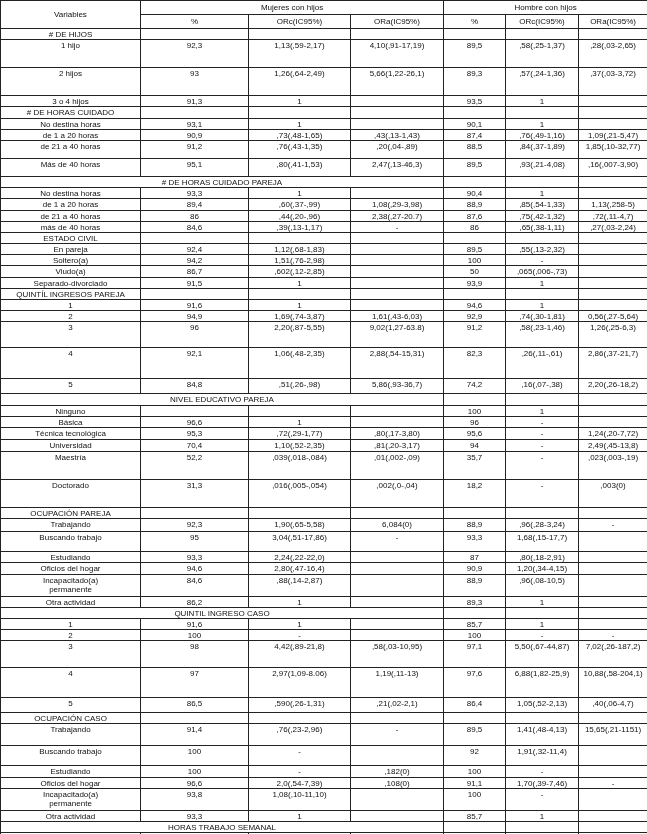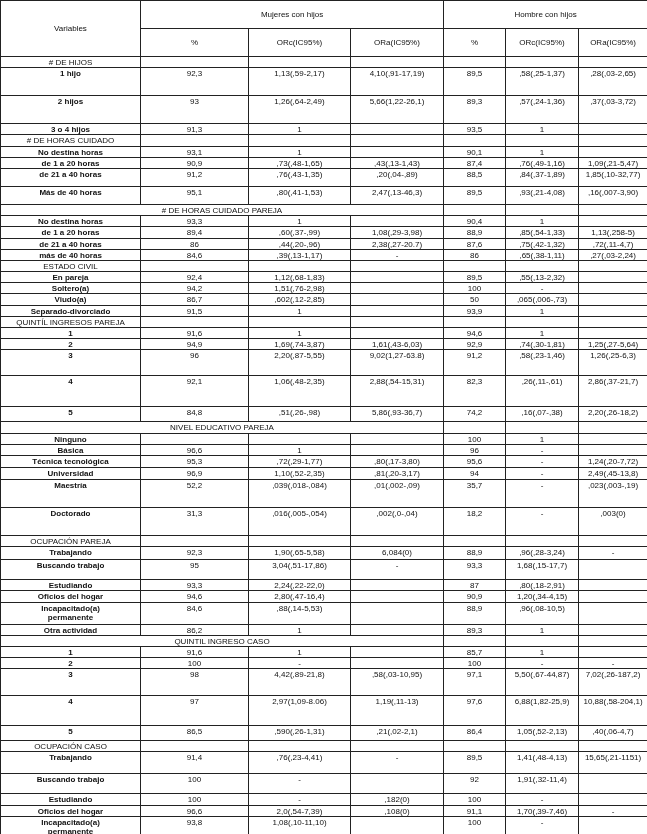--- a/index.html
+++ b/index.html
@@ -20,25 +20,25 @@
     padding: 1px 2px 0 2px;
     text-align: center;
     vertical-align: top;
     overflow: hidden;
     word-wrap: break-word;
   }
   table.stats thead th {
     vertical-align: middle;
     font-weight: normal;
     height: 11px;
-    padding: 8px 2px;
+    padding: 1px 2px;
   }
   th.variables-head { font-weight: bold; }
   td.section-title { font-weight: normal; }
-  td.row-label { font-weight: bold; white-space: pre-line; }
+  td.row-label { font-weight: normal; white-space: pre-line; }
 </style>
 </head>
 <body>
 
 <table class="stats">
   <colgroup>
     <col style="width:140px">
     <col style="width:108px">
     <col style="width:102px">
     <col style="width:93px">
@@ -248,21 +248,21 @@
         <td>1</td>
         <td></td>
       </tr>
       <tr>
         <td class="row-label">2</td>
         <td>94,9</td>
         <td>1,69(,74-3,87)</td>
         <td>1,61(,43-6,03)</td>
         <td>92,9</td>
         <td>,74(,30-1,81)</td>
-        <td>1,25(,27-5,64)</td>
+        <td>0,56(,27-5,64)</td>
       </tr>
       <tr style="height: 26px;">
         <td class="row-label">3</td>
         <td>96</td>
         <td>2,20(,87-5,55)</td>
         <td>9,02(1,27-63.8)</td>
         <td>91,2</td>
         <td>,58(,23-1,46)</td>
         <td>1,26(,25-6,3)</td>
       </tr>
@@ -312,21 +312,21 @@
         <td class="row-label">Técnica tecnológica</td>
         <td>95,3</td>
         <td>,72(,29-1,77)</td>
         <td>,80(,17-3,80)</td>
         <td>95,6</td>
         <td>-</td>
         <td>1,24(,20-7,72)</td>
       </tr>
       <tr style="height: 12px;">
         <td class="row-label">Universidad</td>
-        <td>96,9</td>
+        <td>70,4</td>
         <td>1,10(,52-2,35)</td>
         <td>,81(,20-3,17)</td>
         <td>94</td>
         <td>-</td>
         <td>2,49(,45-13,8)</td>
       </tr>
       <tr style="height: 28px;">
         <td class="row-label">Maestría</td>
         <td>52,2</td>
         <td>,039(,018-,084)</td>
@@ -386,21 +386,21 @@
         <td>2,80(,47-16,4)</td>
         <td></td>
         <td>90,9</td>
         <td>1,20(,34-4,15)</td>
         <td></td>
       </tr>
       <tr style="height: 22px;">
         <td class="row-label">Incapacitado(a)
 permanente</td>
         <td>84,6</td>
-        <td>,88(,14-5,53)</td>
+        <td>,88(,14-2,87)</td>
         <td></td>
         <td>88,9</td>
         <td>,96(,08-10,5)</td>
         <td></td>
       </tr>
       <tr>
         <td class="row-label">Otra actividad</td>
         <td>86,2</td>
         <td>1</td>
         <td></td>
@@ -464,21 +464,21 @@
         <td></td>
         <td></td>
         <td></td>
         <td></td>
         <td></td>
         <td></td>
       </tr>
       <tr style="height: 22px;">
         <td class="row-label">Trabajando</td>
         <td>91,4</td>
-        <td>,76(,23-4,41)</td>
+        <td>,76(,23-2,96)</td>
         <td>-</td>
         <td>89,5</td>
         <td>1,41(,48-4,13)</td>
         <td>15,65(,21-1151)</td>
       </tr>
       <tr style="height: 20px;">
         <td class="row-label">Buscando trabajo</td>
         <td>100</td>
         <td>-</td>
         <td></td>

